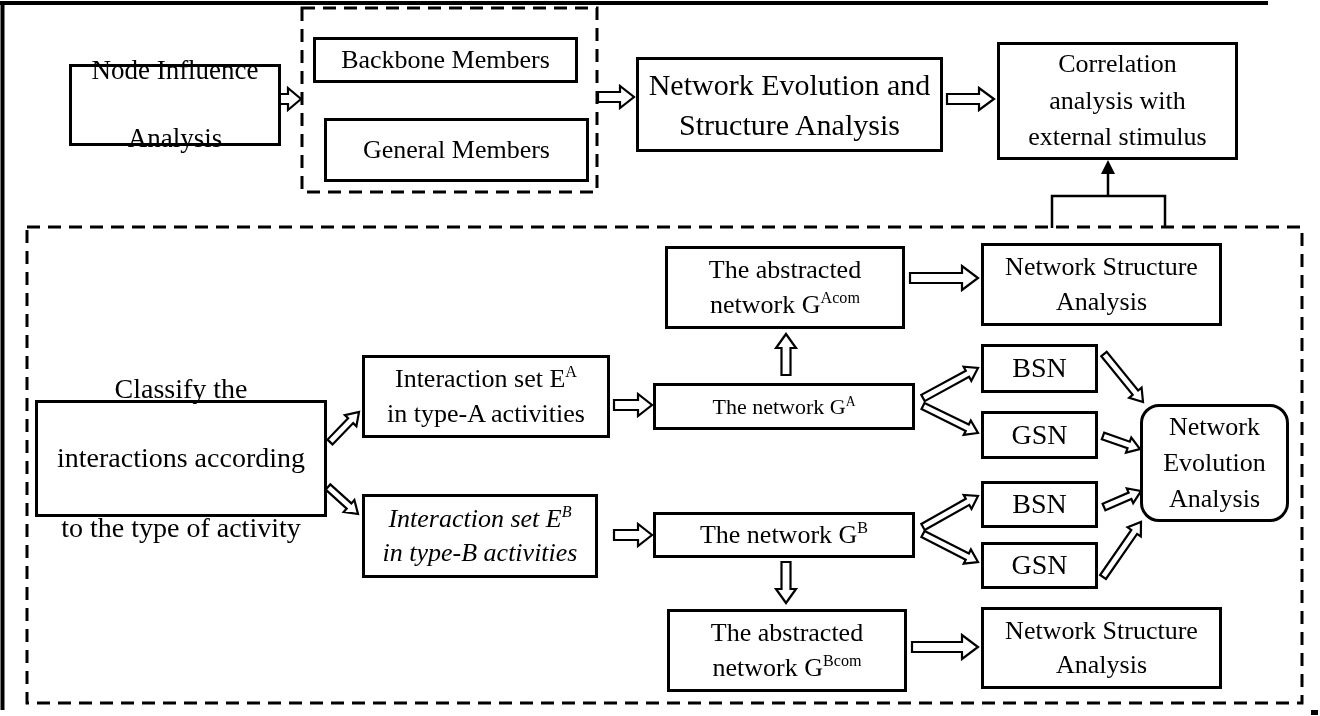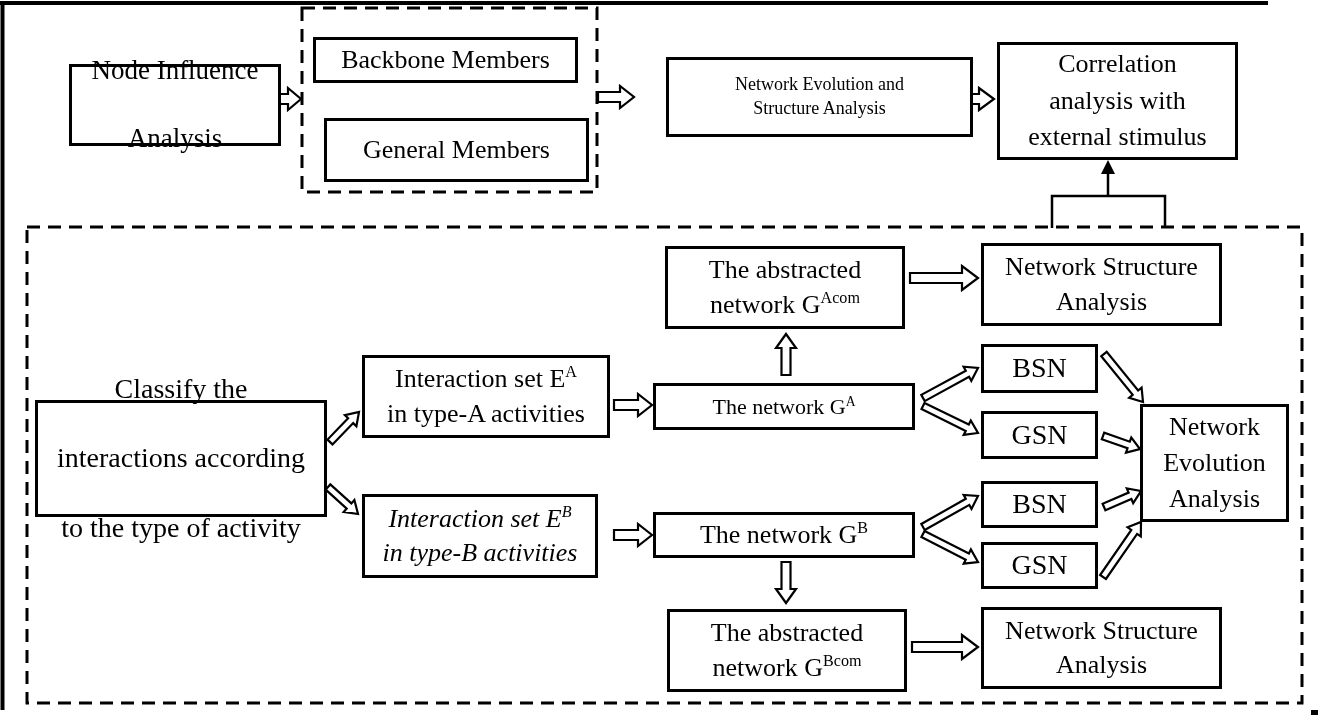--- a/index.html
+++ b/index.html
@@ -23,36 +23,36 @@
     justify-content:center;
     text-align:center;
     line-height:1.32;
   }
   .tl{white-space:nowrap;}
   sup{font-size:0.62em;line-height:0;}
   
   #node-influence      {left:69px;  top:64px;  width:212px; height:82px;  font-size:27px;gap:32px;}
   #backbone            {left:313px; top:29px;  width:265px; height:46px;  font-size:26px;margin-top:8px;}
   #general             {left:324px; top:118px; width:265px; height:64px;  font-size:26px;}
-  #nesa                {left:636px; top:57px;  width:307px; height:80px;  font-size:18px;margin-left:30px;}
+  #nesa                {left:636px; top:57px;  width:307px; height:95px;  font-size:30px;}
   #correlation         {left:997px; top:42px;  width:241px; height:118px; font-size:26px;line-height:1.4;font-family:Liberation Serif, serif;}
   #classify            {left:35px;  top:400px; width:292px; height:117px; font-size:28px;line-height:1.38;gap:31px;}
   #interaction-a       {left:362px; top:355px; width:248px; height:83px;  font-size:26px;}
   #interaction-b       {left:362px; top:494px; width:236px; height:84px;  font-size:26px;font-style:italic;}
   #network-a           {left:653px; top:383px; width:262px; height:47px;  font-size:22px;}
   #network-b           {left:653px; top:512px; width:262px; height:46px;  font-size:26px;}
   #abstracted-a        {left:665px; top:246px; width:240px; height:83px;  font-size:26px;}
   #abstracted-b        {left:667px; top:609px; width:240px; height:83px;  font-size:26px;}
   #nsa-top             {left:981px; top:243px; width:241px; height:83px;  font-size:26px;}
   #nsa-bottom          {left:981px; top:607px; width:241px; height:82px;  font-size:26px;}
   #bsn-a               {left:981px; top:344px; width:117px; height:49px;  font-size:28px;}
   #gsn-a               {left:981px; top:411px; width:117px; height:48px;  font-size:28px;}
   #bsn-b               {left:981px; top:481px; width:117px; height:47px;  font-size:28px;}
   #gsn-b               {left:981px; top:542px; width:117px; height:47px;  font-size:28px;}
-  #network-evolution   {left:1140px;top:404px; width:149px; height:118px; font-size:26px;line-height:1.38;}
+  #network-evolution   {left:1140px;top:404px; width:149px; height:118px; font-size:26px;line-height:1.38;border-radius:19px;}
 </style>
 </head>
 <body>
 
 <div id="canvas">
 
   <svg id="wires" viewBox="0 0 1320 716" xmlns="http://www.w3.org/2000/svg">
 
     <line x1="0" y1="3" x2="1268" y2="3" stroke="#000" stroke-width="4"></line>
     <line x1="2.5" y1="1" x2="2.5" y2="710" stroke="#000" stroke-width="4"></line>

